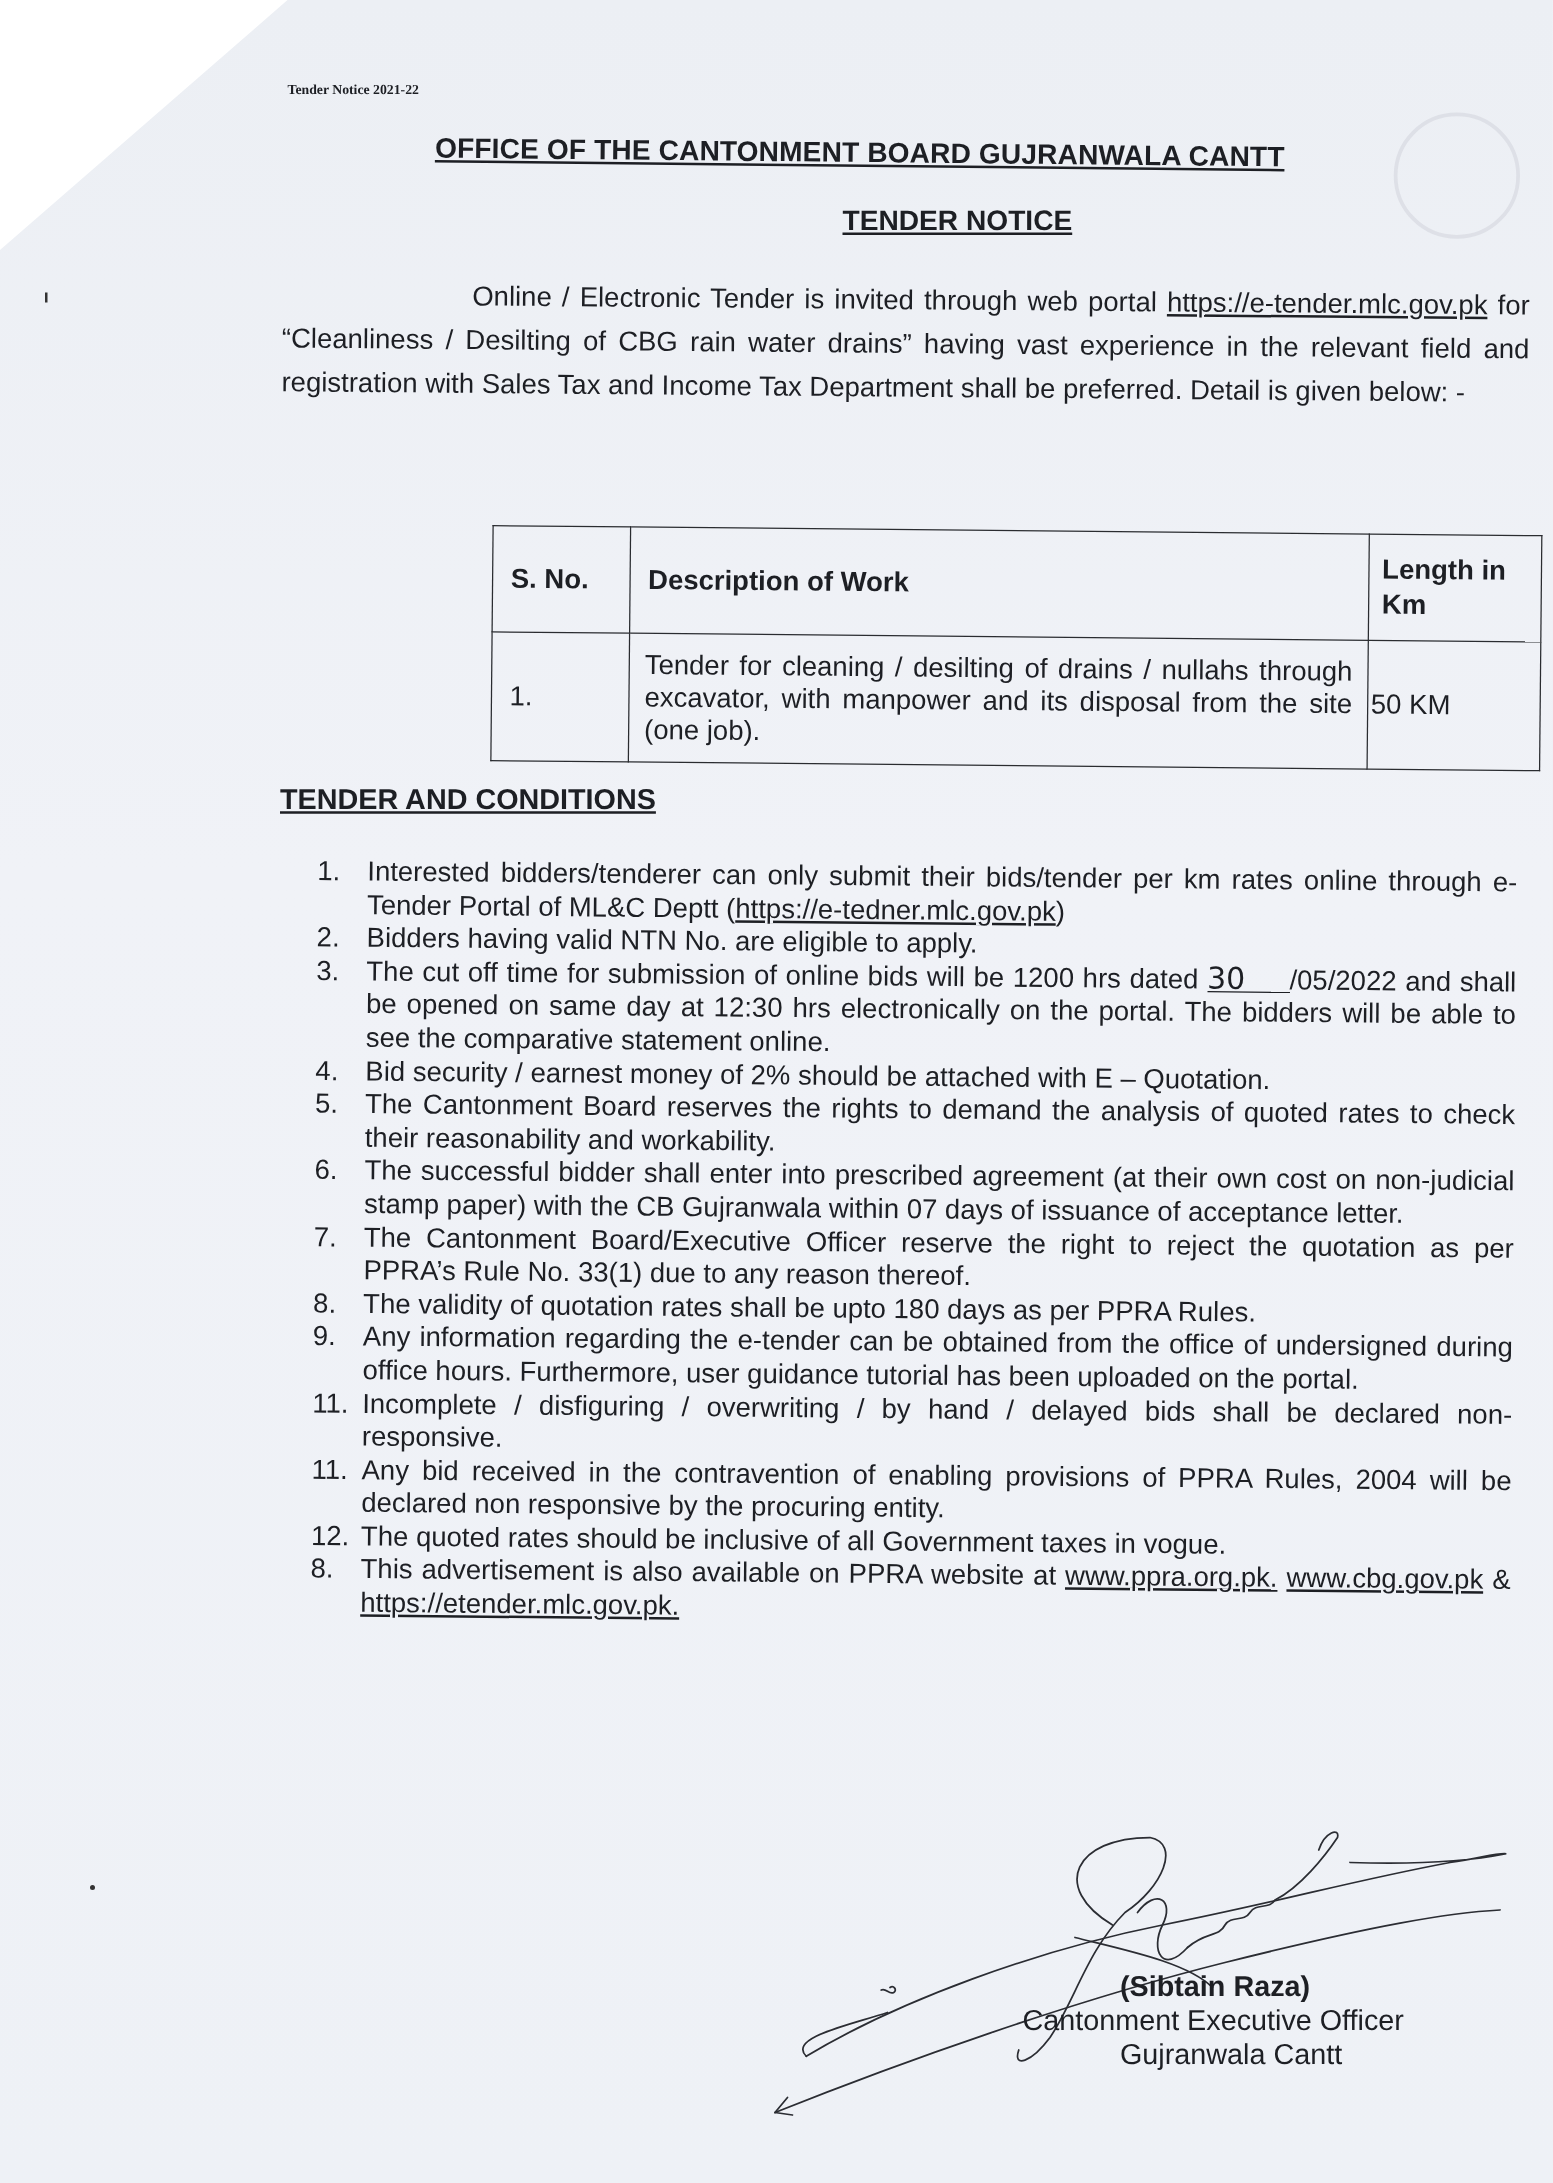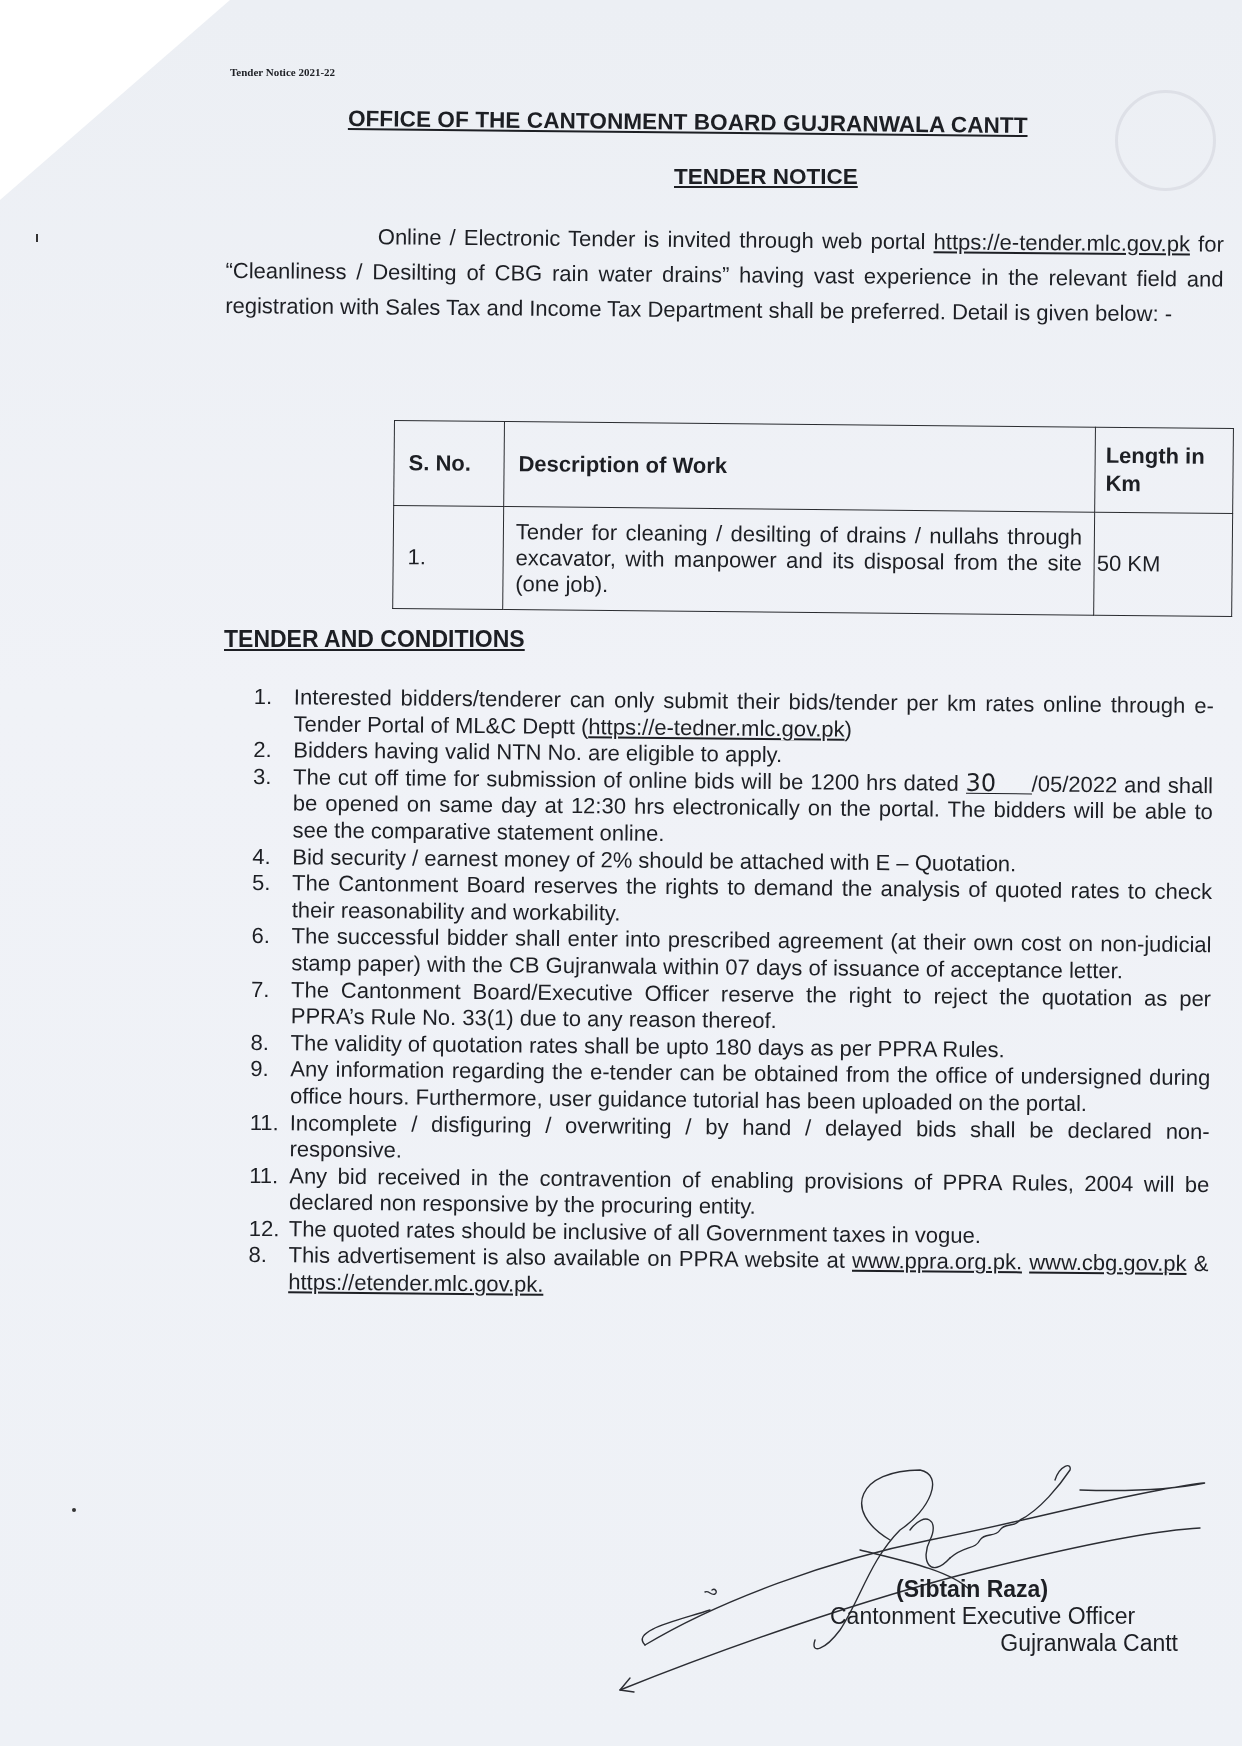--- a/index.html
+++ b/index.html
@@ -66,22 +66,22 @@
   .just { text-align-last: left; }
   a.link { color: #1d1f24; text-decoration: underline; }
   .date-fill {
     display: inline-block; width: 66px; border-bottom: 1.4px solid #1d1f24;
     text-align: center; font-family: "DejaVu Sans", sans-serif; font-size: 24px; line-height: 20px;
   }
   .sig-block {
     position: absolute; left: 818px; top: 1576px; width: 360px; font-size: 23px; line-height: 27px;
   }
   .sig-name { font-weight: bold; margin-left: 78px; }
-  .sig-title { margin-left: 12px; }
-  .sig-place { margin-left: 78px; text-align: right; }
+  .sig-title { margin-left: 0; }
+  .sig-place { margin-left: 78px; }
   svg.signature { position: absolute; left: 600px; top: 1450px; width: 640px; height: 280px; }
   .dot { position: absolute; width: 4px; height: 4px; background: #333; border-radius: 50%; }
 </style>
 </head>
 <body>
 
 <div class="page">
 
   <div class="fold"></div>
 

